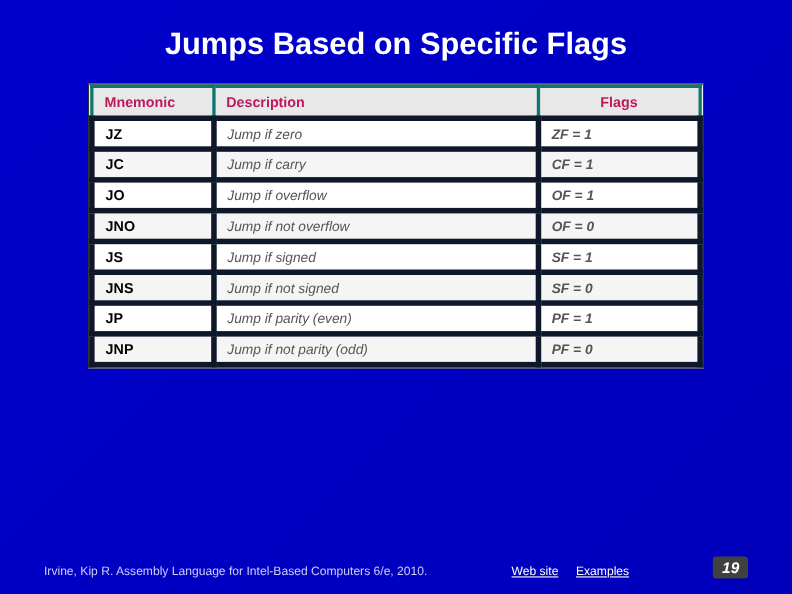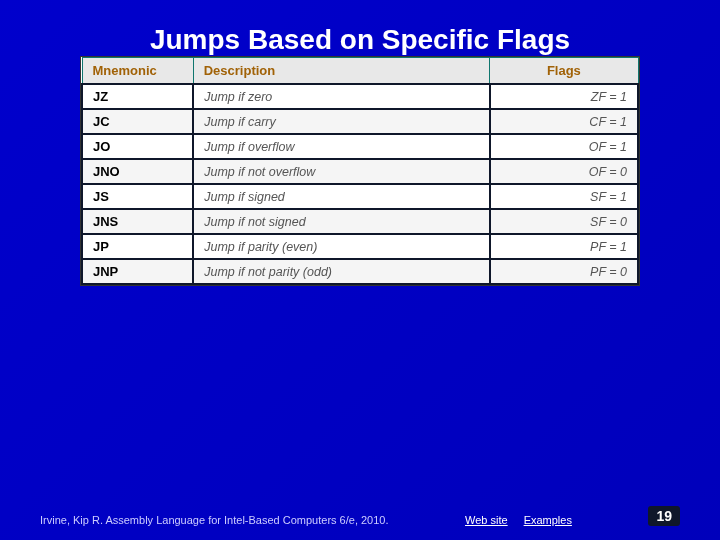--- a/index.html
+++ b/index.html
@@ -22,20 +22,21 @@
       flex-direction: column;
       align-items: center;
       padding: 24px 40px 16px 40px;
     }
 
     .title {
       color: #ffffff;
       font-size: 28px;
       font-weight: bold;
       text-align: center;
+      margin-bottom: 20px;
       font-family: Arial, sans-serif;
     }
 
     .table-container {
       background: white;
       border: 1px solid #333;
       width: 560px;
     }
 
     table {
@@ -44,24 +45,24 @@
       font-family: Arial, sans-serif;
       font-size: 13px;
     }
 
     thead tr {
       background-color: #e8e8e8;
     }
 
     thead th {
       padding: 5px 10px;
-      border: 1px solid #0f766e;
+      border: 3px solid #0f766e;
       font-weight: bold;
       font-size: 13px;
-      color: #a16207;
+      color: #be185d;
     }
 
     thead th.mnemonic-col {
       text-align: left;
       width: 90px;
     }
 
     thead th.desc-col {
       text-align: left;
       width: 240px;
@@ -75,40 +76,41 @@
     tbody tr {
       background-color: #ffffff;
     }
 
     tbody tr:nth-child(even) {
       background-color: #f5f5f5;
     }
 
     tbody td {
       padding: 4px 10px;
-      border: 2px solid #0f172a;
+      border: 5px solid #0f172a;
       color: #333;
       font-size: 12.5px;
     }
 
     tbody td.mnemonic {
       font-weight: bold;
       color: #000;
       font-size: 13px;
     }
 
     tbody td.desc {
       color: #555;
       font-style: italic;
     }
 
     tbody td.flags {
-      text-align: right;
+      text-align: left;
       color: #555;
       font-style: italic;
+      font-weight: bold;
     }
 
     .footer {
       position: absolute;
       bottom: 14px;
       left: 0;
       right: 0;
       display: flex;
       justify-content: space-between;
       align-items: flex-end;
@@ -129,23 +131,24 @@
       color: #ffffff;
       font-size: 11px;
       text-decoration: underline;
       cursor: pointer;
     }
 
     .footer-page {
       color: #ffffff;
       font-size: 14px;
       font-weight: bold;
-      background: #0f172a;
+      background: #404040;
       padding: 2px 8px;
       border-radius: 3px;
+      font-style: italic;
     }
   </style>
 </head>
 <body>
 
 <div class="slide">
   <h1 class="title">Jumps Based on Specific Flags</h1>
 
   <div class="table-container">
     <table>

